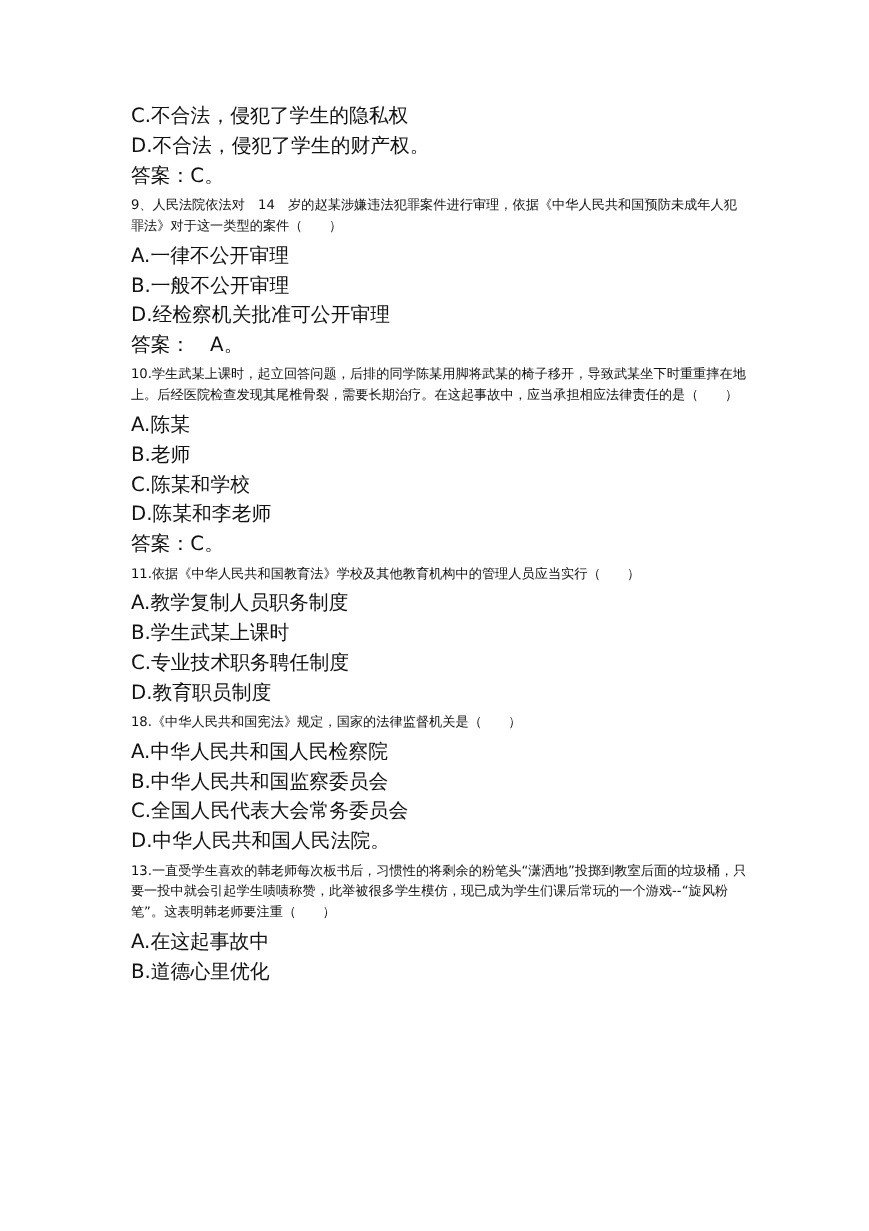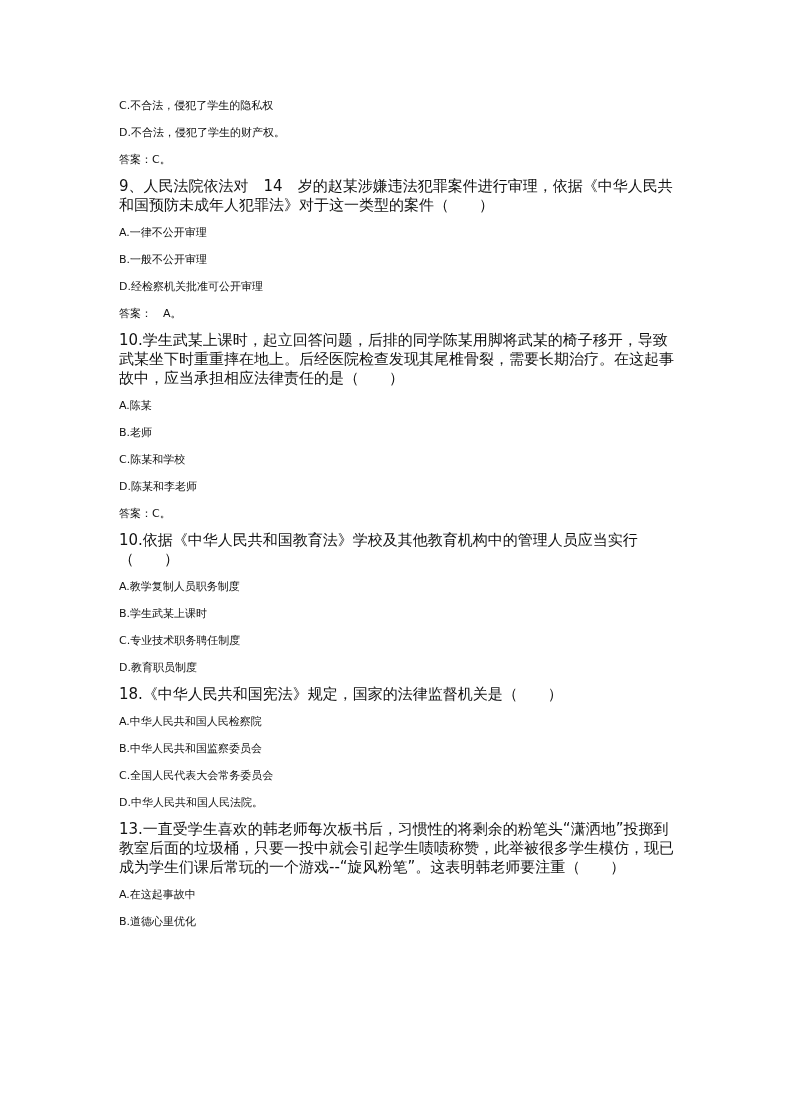--- a/index.html
+++ b/index.html
@@ -1,20 +1,20 @@
 <!DOCTYPE html>
 <html><head>
   <meta charset="utf-8">
   <style>
     html, body { margin: 0; padding: 0; background: #ffffff; }
     body { width: 790px; height: 1119px; position: relative; overflow: hidden;
            font-family: "DejaVu Sans", "Liberation Sans", sans-serif; color: #111; }
     .page { position: absolute; left: 119px; top: 96px; width: 560px; }
-    .line { font-size: 11px; line-height: 20px; margin: 0 0 7px 0; white-space: normal; }
-    .q { font-size: 15px; line-height: 19px; margin: 0 0 8px 0; }
+    .line { font-size: 18px; line-height: 20px; margin: 0 0 7px 0; white-space: normal; }
+    .q { font-size: 12px; line-height: 19px; margin: 0 0 8px 0; }
     .opt { }
     .ans { }
   </style>
 </head>
 <body>
 
 <div class="page">
   <p class="line opt">C.不合法，侵犯了学生的隐私权</p>
   <p class="line opt">D.不合法，侵犯了学生的财产权。</p>
   <p class="line ans">答案：C。</p>
@@ -25,21 +25,21 @@
   <p class="line opt">D.经检察机关批准可公开审理</p>
   <p class="line ans">答案：　A。</p>
 
   <p class="q">10.学生武某上课时，起立回答问题，后排的同学陈某用脚将武某的椅子移开，导致武某坐下时重重摔在地上。后经医院检查发现其尾椎骨裂，需要长期治疗。在这起事故中，应当承担相应法律责任的是（　　）</p>
   <p class="line opt">A.陈某</p>
   <p class="line opt">B.老师</p>
   <p class="line opt">C.陈某和学校</p>
   <p class="line opt">D.陈某和李老师</p>
   <p class="line ans">答案：C。</p>
 
-  <p class="line q">10.依据《中华人民共和国教育法》学校及其他教育机构中的管理人员应当实行（　　）</p>
+  <p class="line q">11.依据《中华人民共和国教育法》学校及其他教育机构中的管理人员应当实行（　　）</p>
   <p class="line opt">A.教学复制人员职务制度</p>
   <p class="line opt">B.学生武某上课时</p>
   <p class="line opt">C.专业技术职务聘任制度</p>
   <p class="line opt">D.教育职员制度</p>
 
   <p class="line q">18.《中华人民共和国宪法》规定，国家的法律监督机关是（　　）</p>
   <p class="line opt">A.中华人民共和国人民检察院</p>
   <p class="line opt">B.中华人民共和国监察委员会</p>
   <p class="line opt">C.全国人民代表大会常务委员会</p>
   <p class="line opt">D.中华人民共和国人民法院。</p>

